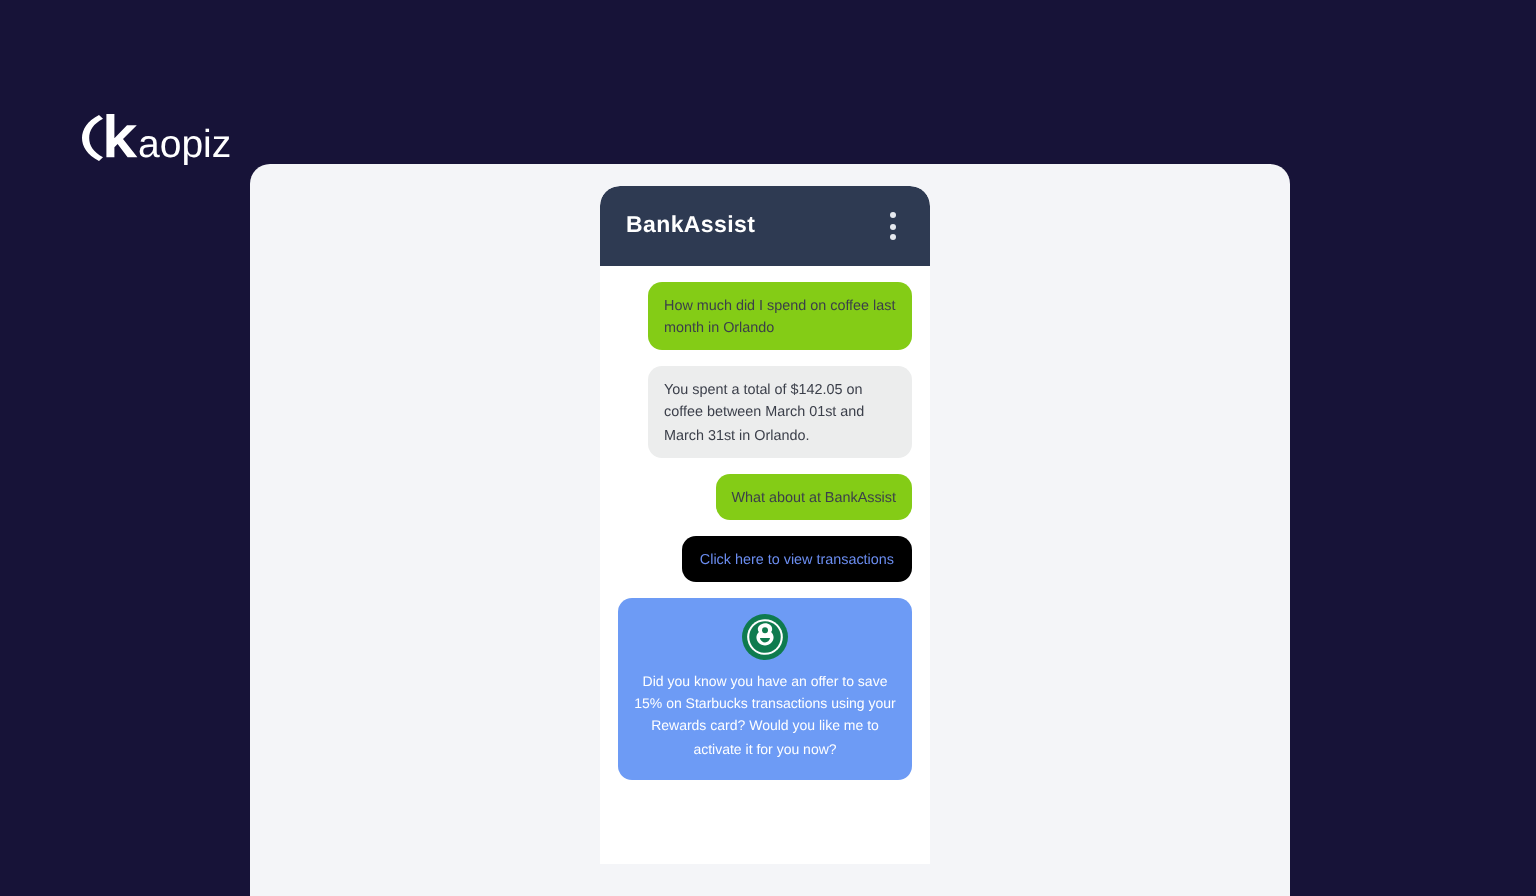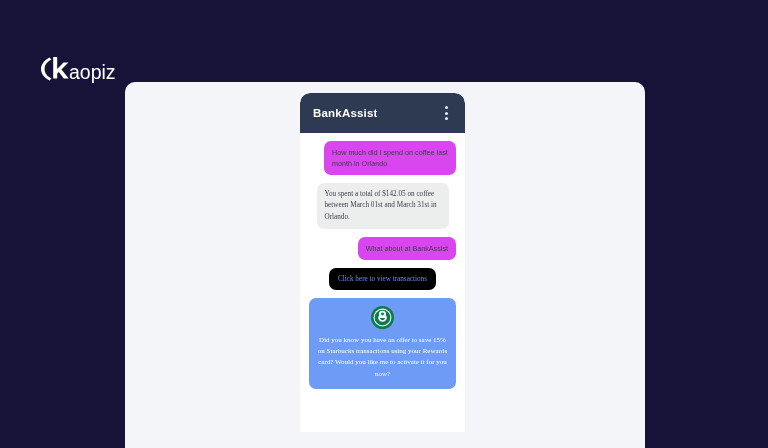--- a/index.html
+++ b/index.html
@@ -96,32 +96,32 @@
     padding: 8px 9px 0 9px;
     display: flex;
     flex-direction: column;
     gap: 8px;
     overflow: hidden;
     background: #ffffff;
   }
 
   .row { display: flex; width: 100%; }
   .row.user { justify-content: flex-end; }
-  .row.bot  { justify-content: center; font-family: Liberation Serif, serif; }
+  .row.bot  { justify-content: flex-end; }
 
   .bubble {
     max-width: 132px;
     font-size: 7.2px;
     line-height: 1.55;
     padding: 6px 8px;
     border-radius: 7px;
     color: #3b3f4a;
   }
   .bubble.user {
-    background: #d946ef;
+    background: #84cc16;
     text-align: left;
   }
   .bubble.bot {
     background: #eceded;
   }
 
   
   .link-pill {
     display: inline-block;
     background: #000000;

